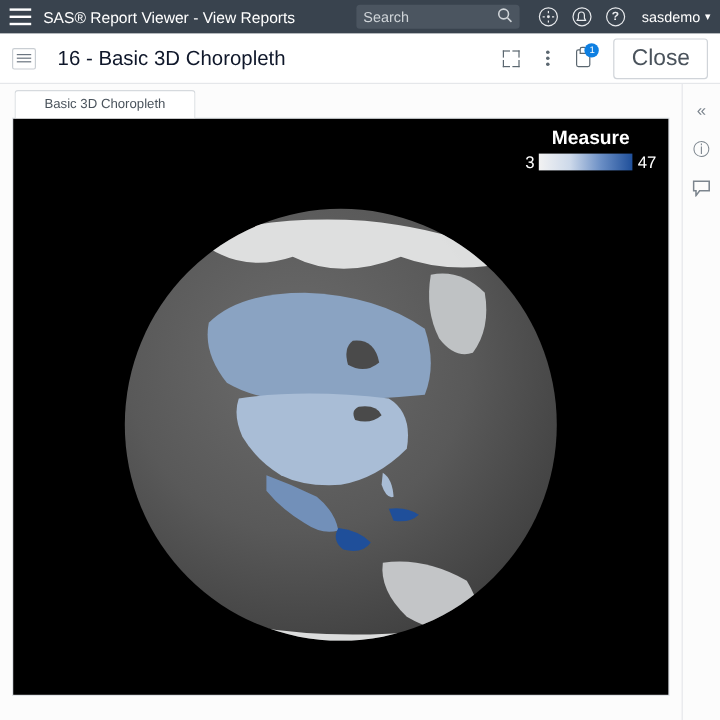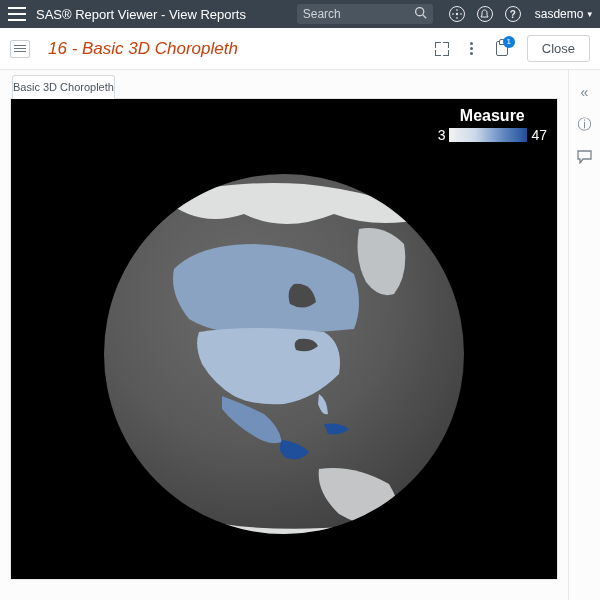--- a/index.html
+++ b/index.html
@@ -16,31 +16,31 @@
 .search-wrap input::placeholder { color: #cfd4d8; }
 .search-wrap .sicon { color: #cfd4d8; font-size: 13px; margin-left: 4px; cursor: pointer; }
 .topbar .ticon { margin: 0 6px; color: #e8eaed; cursor: pointer; display: inline-flex; align-items: center; justify-content: center; width: 16px; height: 16px; border: 1.5px solid #e8eaed; border-radius: 50%; font-size: 10px; font-weight: bold; }
 .topbar .user { margin-left: 8px; font-size: 12px; cursor: pointer; display: flex; align-items: center; }
 .topbar .user .caret { margin-left: 4px; font-size: 9px; }
 
 
 .toolbar { background: #fff; height: 42px; border-bottom: 1px solid #e5e7ea; display: flex; align-items: center; padding: 0 10px; }
 .toolbar .listicon { width: 20px; height: 18px; border: 1px solid #c9ced3; border-radius: 2px; margin-right: 18px; display: flex; flex-direction: column; justify-content: space-evenly; padding: 2px 3px; cursor: pointer; }
 .toolbar .listicon span { height: 1px; background: #6b7580; display: block; }
-.toolbar .rtitle { font-size: 17px; color: #c2410c; font-weight: 300; font-style: italic; }
+.toolbar .rtitle { font-size: 17px; color: #0f172a; font-weight: 300; }
 .toolbar .spacer { flex: 1; }
 .toolbar .tool { margin: 0 6px; color: #5b6770; cursor: pointer; display: inline-flex; align-items: center; justify-content: center; width: 18px; height: 18px; font-size: 14px; position: relative; }
 .badge { position: absolute; top: -4px; right: -4px; background: #0e7fe1; color: #fff; border-radius: 50%; width: 12px; height: 12px; font-size: 8px; display: flex; align-items: center; justify-content: center; }
-.closebtn { margin-left: 10px; border: 1px solid #d0d4d9; background: #fff; color: #4a535c; padding: 5px 14px; border-radius: 3px; font-size: 13px; cursor: pointer; }
+.closebtn { margin-left: 10px; border: 1px solid #d0d4d9; background: #fff; color: #4a535c; padding: 5px 14px; border-radius: 3px; font-size: 19px; cursor: pointer; }
 
 
 .body { display: flex; height: calc(600px - 28px - 42px); background: #fcfcfc; }
 .main { flex: 1; padding: 0 0 10px 0; display: flex; flex-direction: column; }
 .tabstrip { height: 28px; display: flex; align-items: flex-end; padding-left: 12px; }
-.tab { border: 1px solid #d6dade; border-bottom: 1px solid #fff; background: #fff; padding: 5px 0; font-size: 11px; color: #4a535c; border-radius: 3px 3px 0 0; cursor: pointer; position: relative; top: 1px; }
+.tab { border: 1px solid #d6dade; border-bottom: 1px solid #fff; background: #fff; padding: 5px 24px; font-size: 11px; color: #4a535c; border-radius: 3px 3px 0 0; cursor: pointer; position: relative; top: 1px; }
 .report-outer { margin: 0 10px 10px 10px; flex: 1; border: 1px solid #e2e5e9; background: #fff; padding: 0; display: flex; }
 .viz { flex: 1; background: #000; position: relative; overflow: hidden; }
 
 
 .rside { width: 32px; border-left: 1px solid #e5e7ea; background: #fcfcfc; display: flex; flex-direction: column; align-items: center; padding-top: 6px; }
 .rside .ricon { margin: 8px 0; color: #7c858e; cursor: pointer; font-size: 14px; }
 
 
 .legend { position: absolute; top: 8px; right: 10px; color: #fff; text-align: center; }
 .legend .lt { font-size: 16px; font-weight: bold; margin-bottom: 2px; }

